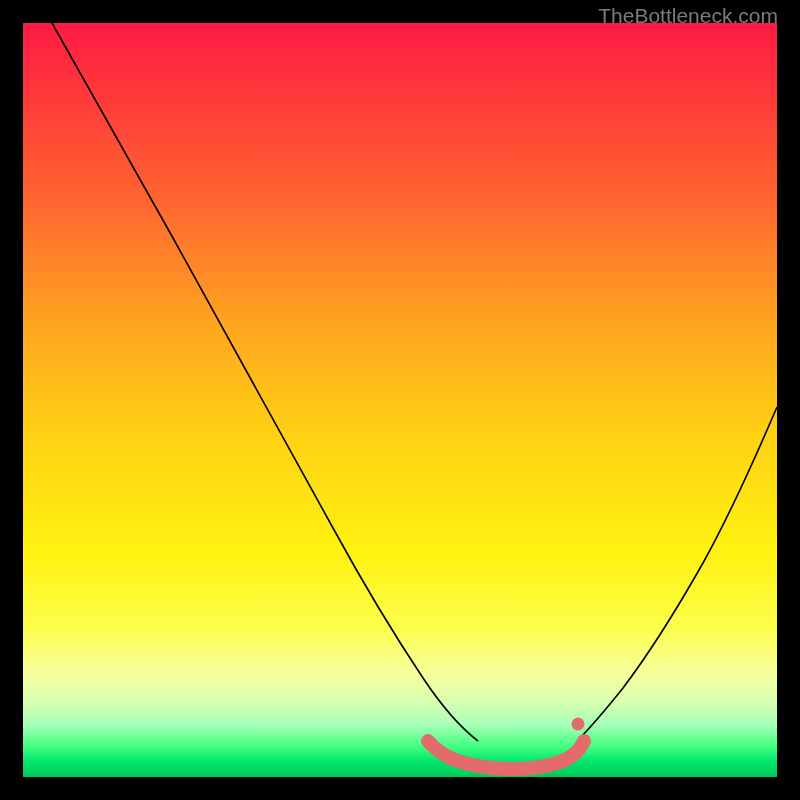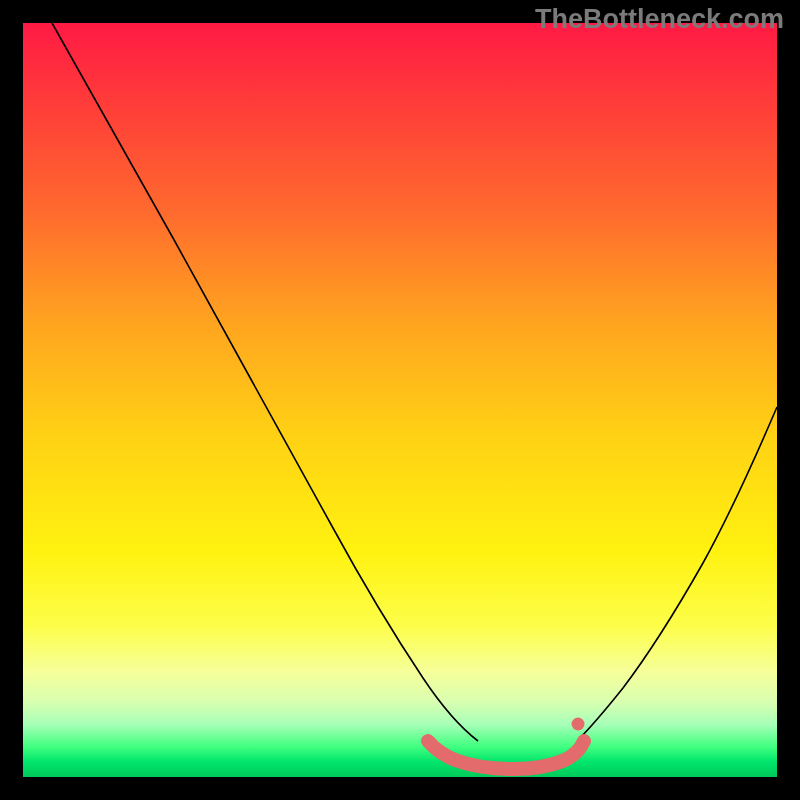--- a/index.html
+++ b/index.html
@@ -22,24 +22,24 @@
       #f6ff9a 86%,
       #d9ffb0 90%,
       #a8ffb8 93%,
       #40ff80 96%,
       #00e56b 98%,
       #00c95a 100%);
   }
   .watermark {
     position: absolute;
     top: 4px;
-    right: 16px;
+    right: 22px;
     font-family: Arial, Helvetica, sans-serif;
-    font-size: 27px;
-    font-weight: 700;
+    font-size: 21px;
+    font-weight: 400;
     color: #7b7b7b;
     letter-spacing: 0;
   }
   svg.curves {
     position: absolute;
     left: 23px;
     top: 23px;
     width: 754px;
     height: 754px;
     overflow: visible;

